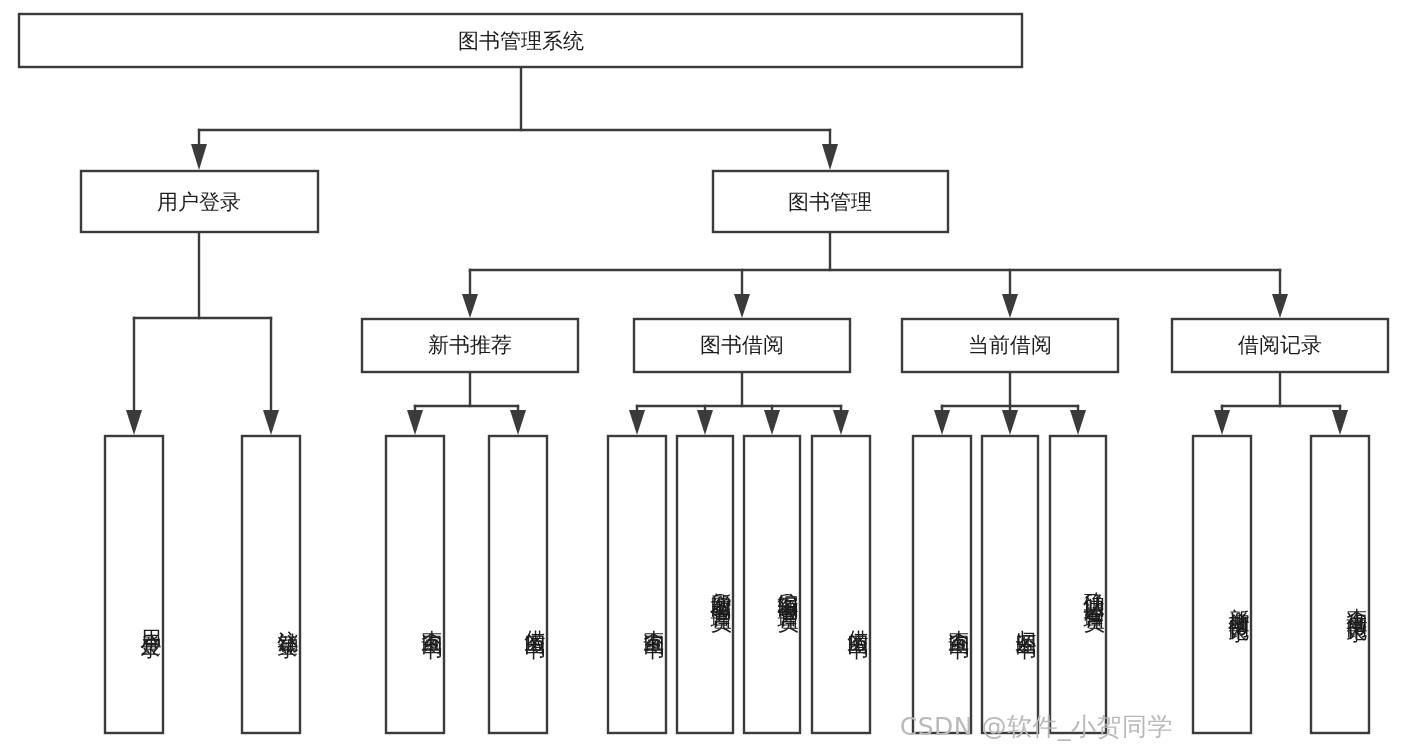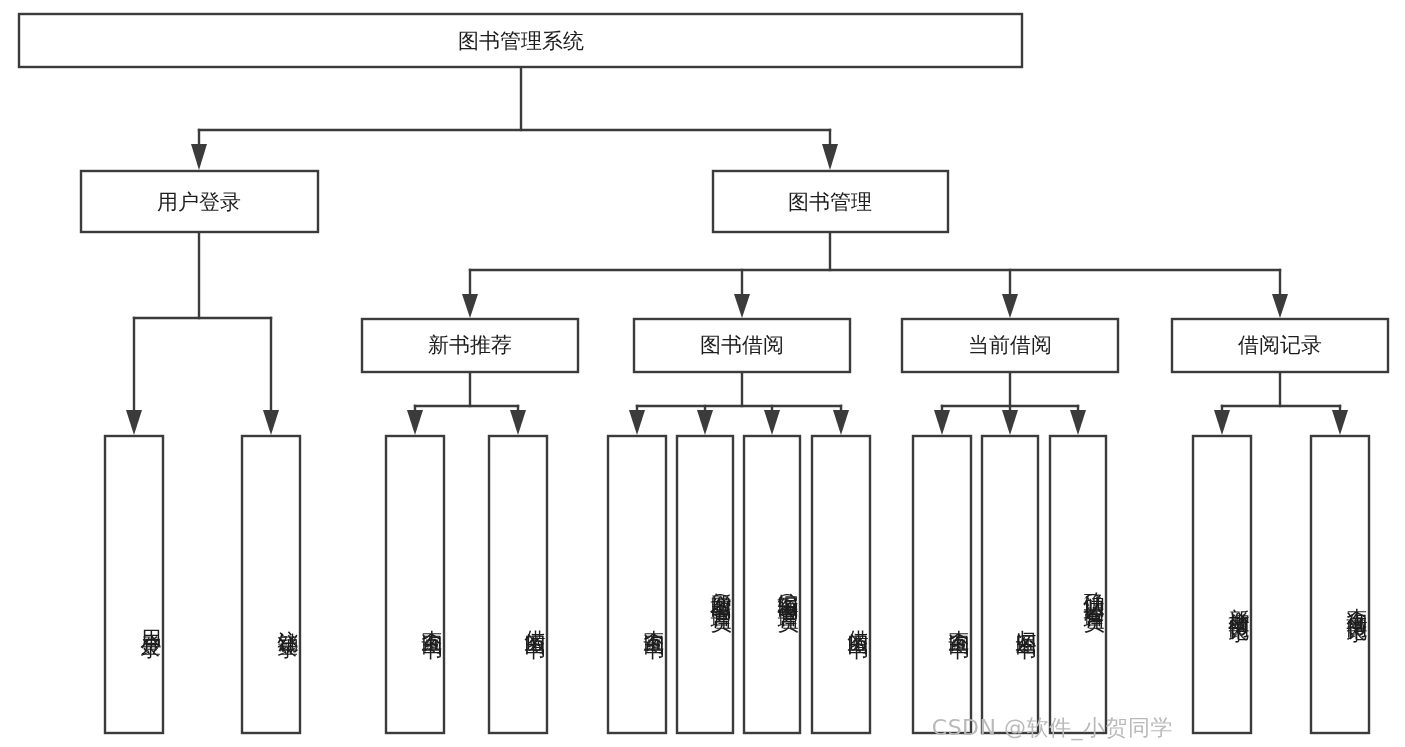--- a/index.html
+++ b/index.html
@@ -62,21 +62,21 @@
     align-items: flex-start;
     justify-content: center;
     pointer-events: none;
     white-space: pre;
   }
   .watermark {
     position: absolute;
     right: 8px;
     bottom: 4px;
     font-family: "DejaVu Sans", "Liberation Sans", sans-serif;
-    font-size: 22px;
+    font-size: 25px;
     color: #b9b9b9;
     letter-spacing: 0.5px;
     white-space: nowrap;
   }
 </style>
 </head>
 <body>
 
 <div id="diagram-root">
 

